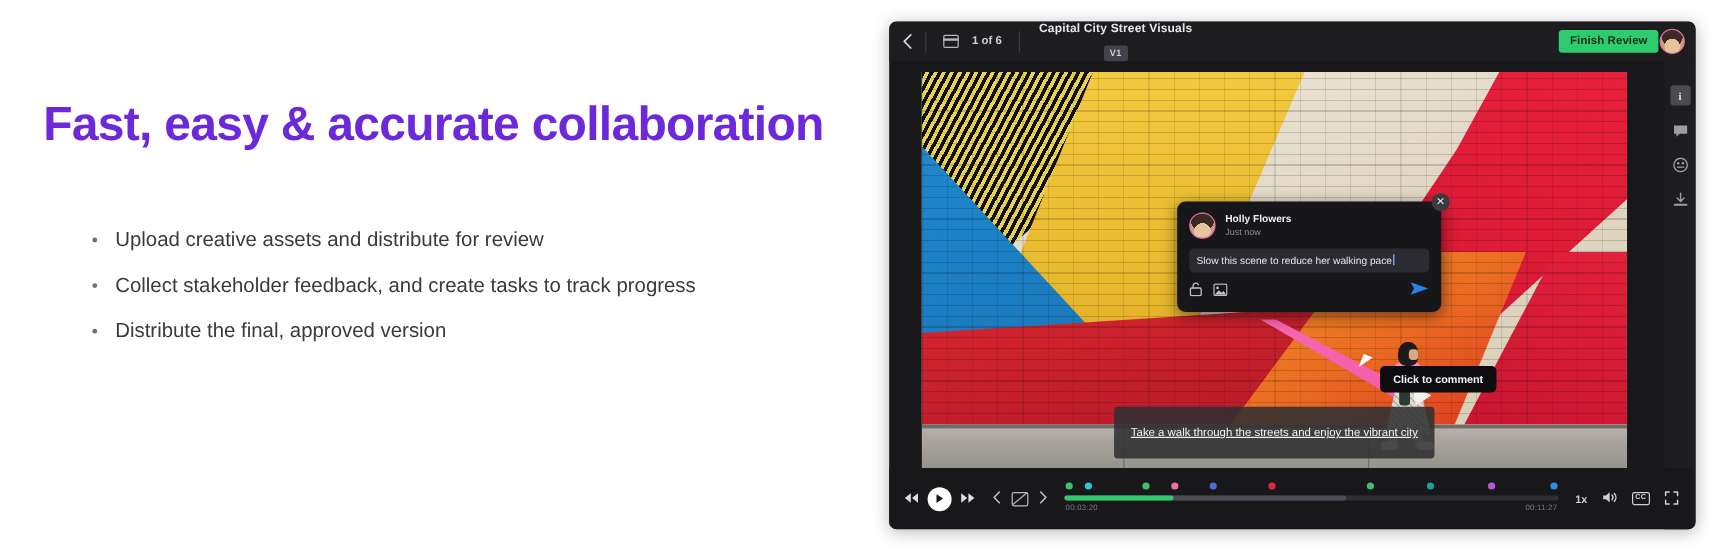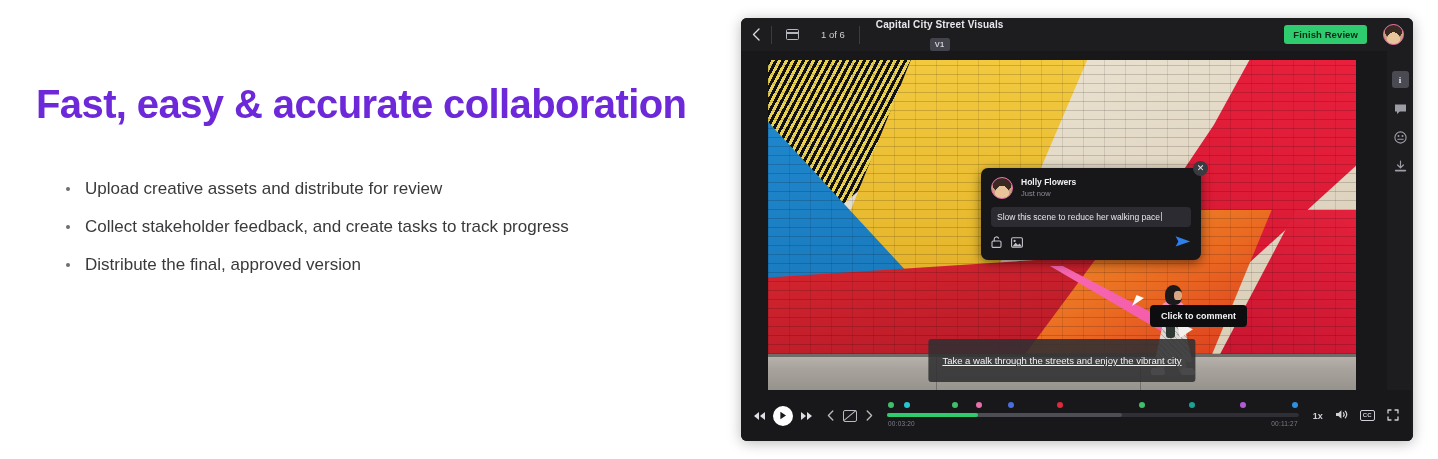--- a/index.html
+++ b/index.html
@@ -28,21 +28,21 @@
     font-size: 40px;
     font-weight: bold;
     color: #6d28d9;
     letter-spacing: -0.6px;
     white-space: nowrap;
   }
   .bullet-list {
     position: absolute;
     left: 58px;
     top: 165px;
-    margin: 5px;
+    margin: 16px;
     padding: 0;
     list-style: none;
   }
   .bullet-list li {
     position: relative;
     padding-left: 22px;
     font-size: 17px;
     color: #3a3a3c;
     line-height: 38px;
     white-space: nowrap;
@@ -82,25 +82,25 @@
   .tb-back {
     width: 30px; height: 33px;
     display: flex; align-items: center; justify-content: center;
     color: #d9d9de;
   }
   .tb-sep {
     width: 1px; height: 18px;
     background: #3a3a40;
   }
   .tb-frames {
-    display: flex; align-items: center; gap: 22px;
+    display: flex; align-items: center; gap: 11px;
     padding: 0 14px;
     color: #cfcfd6;
     font-size: 9.5px;
-    font-weight: normal;
+    font-weight: bold;
   }
   .frame-icon {
     width: 11px; height: 9px;
     border: 1.2px solid #b6b6be;
     border-radius: 1.5px;
     position: relative;
   }
   .frame-icon::after {
     content: "";
     position: absolute;
@@ -122,21 +122,21 @@
     background: #43434c;
     color: #d2d2da;
     font-size: 7.5px;
     font-weight: bold;
     padding: 2px 5px;
     border-radius: 2.5px;
     letter-spacing: 0.3px;
   }
   .tb-right {
     margin-left: auto;
-    display: flex; align-items: center; gap: 16px;
+    display: flex; align-items: center; gap: 1px;
     padding-right: 9px;
   }
   .finish-btn {
     background: #2ecc6f;
     color: #0e2b17;
     font-size: 9.5px;
     font-weight: bold;
     padding: 4px 9px;
     border: none;
     border-radius: 3px;

